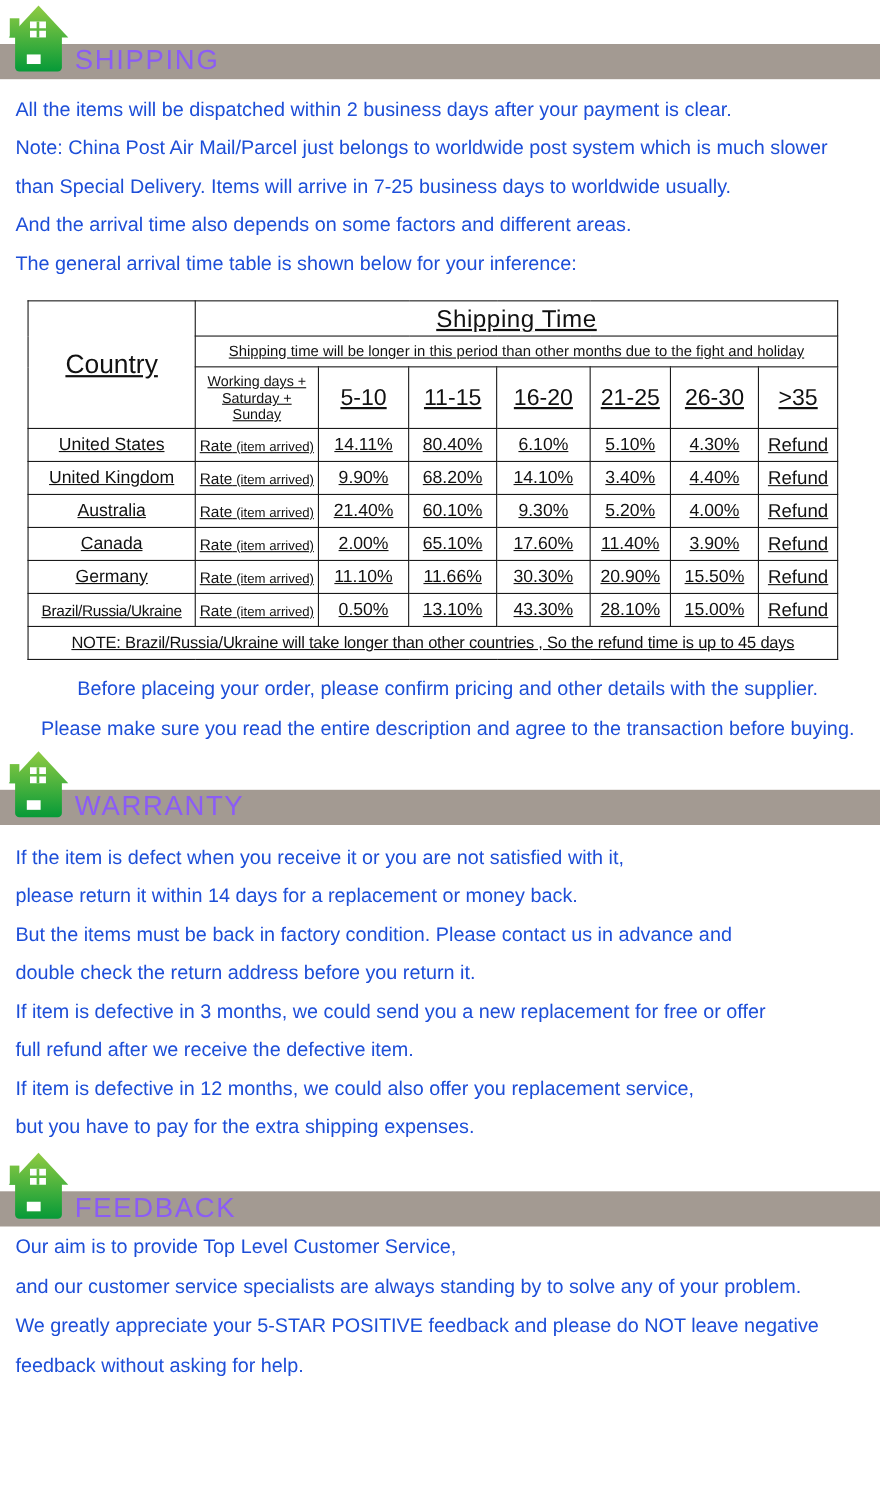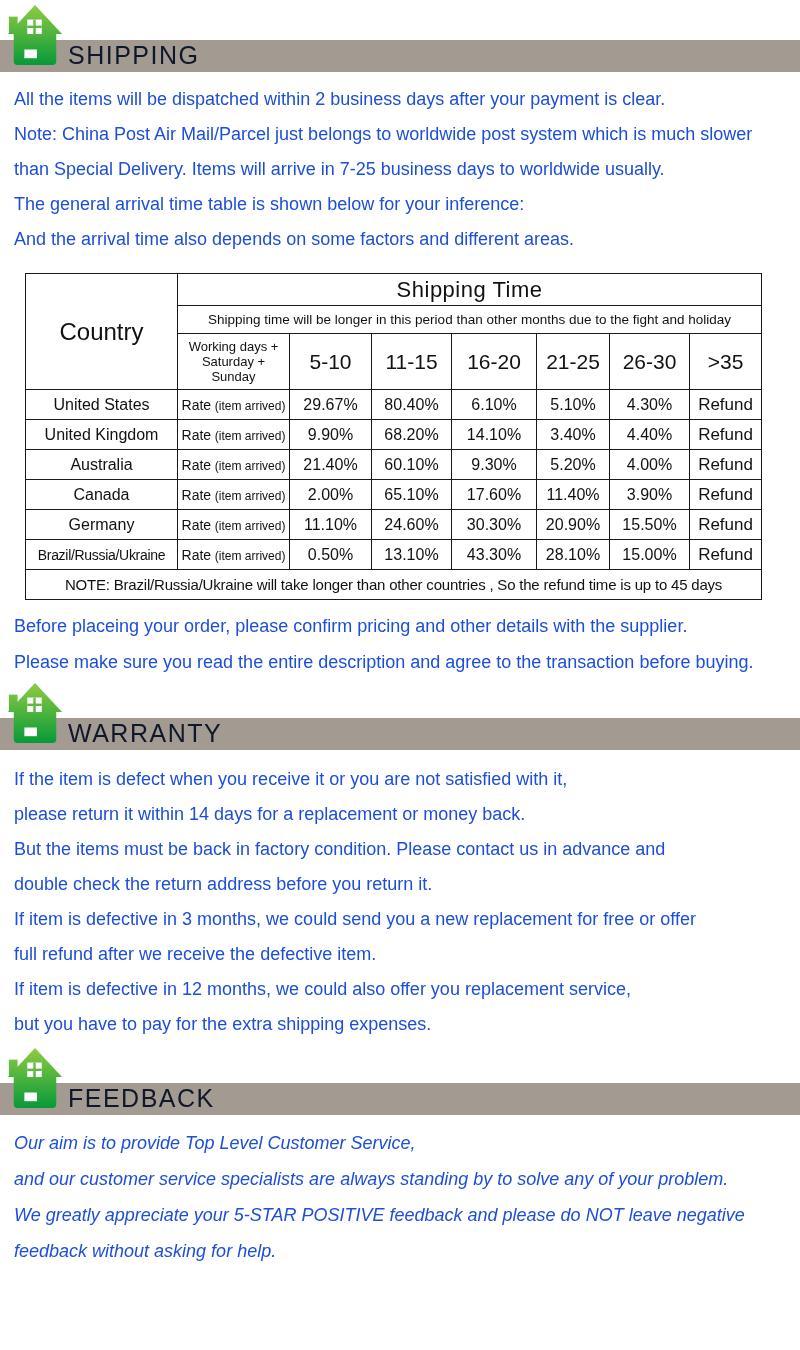--- a/index.html
+++ b/index.html
@@ -8,43 +8,43 @@
     width:800px; height:1350px; overflow:hidden;
     font-family:"Liberation Sans", sans-serif; color:#2d2d2d;
   }
   .section-header { position:relative; height:68px; }
   .banner {
     position:absolute; left:0; right:0; bottom:0; height:32px;
     background:#a39a92;
   }
   .banner-title {
     position:absolute; left:68px; bottom:1px; height:32px; line-height:32px;
-    font-size:25px; letter-spacing:1.5px; color:#0f172a; font-weight:400;
+    font-size:25px; letter-spacing:1.5px; color:#8b5cf6; font-weight:400;
   }
   .house { position:absolute; left:6px; top:0; width:58px; height:62px; }
 
   .para { margin-left:14px; font-size:18px; color:#1d4ed8; }
   .para .line { white-space:nowrap; }
   #shipping-paras { margin-top:10px; line-height:35px; }
-  #payment-paras  { margin-top:8px;  line-height:36px; }
+  #payment-paras  { margin-top:8px;  line-height:36px;text-align:center; }
   #warranty-paras { margin-top:12px; line-height:35px; }
-  #feedback-paras { margin-top:10px; line-height:36px;font-style:italic; }
+  #feedback-paras { margin-top:0; line-height:36px; }
 
   #sec-shipping .section-header { margin-top:4px; }
   #sec-payment  .section-header { margin-top:13px; }
   #sec-warranty .section-header { margin-top:2px; }
   #sec-feedback .section-header { margin-top:5px; }
 
   table.ship {
     margin:16px 0 0 25px; width:736px;
     border-collapse:collapse; table-layout:fixed; color:#111;
   }
   table.ship td, table.ship th {
     border:1px solid #1a1a1a; text-align:center; vertical-align:middle;
-    font-weight:normal; overflow:hidden; padding:0 2px;
+    font-weight:normal; overflow:hidden; padding:0 2px;text-decoration:underline;
   }
   tr.r-main  { height:32px; }
   tr.r-sub   { height:28px; }
   tr.r-cols  { height:56px; }
   tr.r-data  { height:30px; }
   tr.r-note  { height:30px; }
   th.country-hd   { font-size:24px; }
   th.shiptime-hd  { font-size:22px; letter-spacing:0.5px; }
   td.subtitle     { font-size:13.5px; }
   th.workdays-hd  { font-size:13px; line-height:15px; white-space:pre-line; }
@@ -84,22 +84,22 @@
     <div class="banner"></div>
     <svg class="house" viewBox="0 0 60 62">
         <use href="#houseShape"></use>
       </svg>
     <div class="banner-title">SHIPPING</div>
   </div>
   <div class="para" id="shipping-paras">
     <div class="line">All the items will be dispatched within 2 business days after your payment is clear.</div>
     <div class="line">Note: China Post Air Mail/Parcel just belongs to worldwide post system which is much slower</div>
     <div class="line">than Special Delivery. Items will arrive in 7-25 business days to worldwide usually.</div>
+    <div class="line">And the arrival time also depends on some factors and different areas.</div>
     <div class="line">The general arrival time table is shown below for your inference:</div>
-    <div class="line">And the arrival time also depends on some factors and different areas.</div>
   </div>
 
   <table class="ship">
     <colgroup>
       <col style="width:152px">
         <col style="width:112px">
         <col style="width:82px">
         <col style="width:80px">
       <col style="width:85px">
         <col style="width:73px">
@@ -121,21 +121,21 @@
       <th class="range-hd">5-10</th>
       <th class="range-hd">11-15</th>
       <th class="range-hd">16-20</th>
       <th class="range-hd">21-25</th>
       <th class="range-hd">26-30</th>
       <th class="range-hd">&gt;35</th>
     </tr>
     <tr class="r-data">
       <td class="country">United States</td>
       <td class="rate"><span class="rate-main">Rate</span> <span class="rate-sub">(item arrived)</span></td>
-      <td class="pct">29.67%</td>
+      <td class="pct">14.11%</td>
       <td class="pct">80.40%</td>
       <td class="pct">6.10%</td>
       <td class="pct">5.10%</td>
       <td class="pct">4.30%</td>
       <td class="refund">Refund</td>
     </tr>
     <tr class="r-data">
       <td class="country">United Kingdom</td>
       <td class="rate"><span class="rate-main">Rate</span> <span class="rate-sub">(item arrived)</span></td>
       <td class="pct">9.90%</td>
@@ -162,21 +162,21 @@
       <td class="pct">65.10%</td>
       <td class="pct">17.60%</td>
       <td class="pct">11.40%</td>
       <td class="pct">3.90%</td>
       <td class="refund">Refund</td>
     </tr>
     <tr class="r-data">
       <td class="country">Germany</td>
       <td class="rate"><span class="rate-main">Rate</span> <span class="rate-sub">(item arrived)</span></td>
       <td class="pct">11.10%</td>
-      <td class="pct">24.60%</td>
+      <td class="pct">11.66%</td>
       <td class="pct">30.30%</td>
       <td class="pct">20.90%</td>
       <td class="pct">15.50%</td>
       <td class="refund">Refund</td>
     </tr>
     <tr class="r-data">
       <td class="country tight">Brazil/Russia/Ukraine</td>
       <td class="rate"><span class="rate-main">Rate</span> <span class="rate-sub">(item arrived)</span></td>
       <td class="pct">0.50%</td>
       <td class="pct">13.10%</td>

